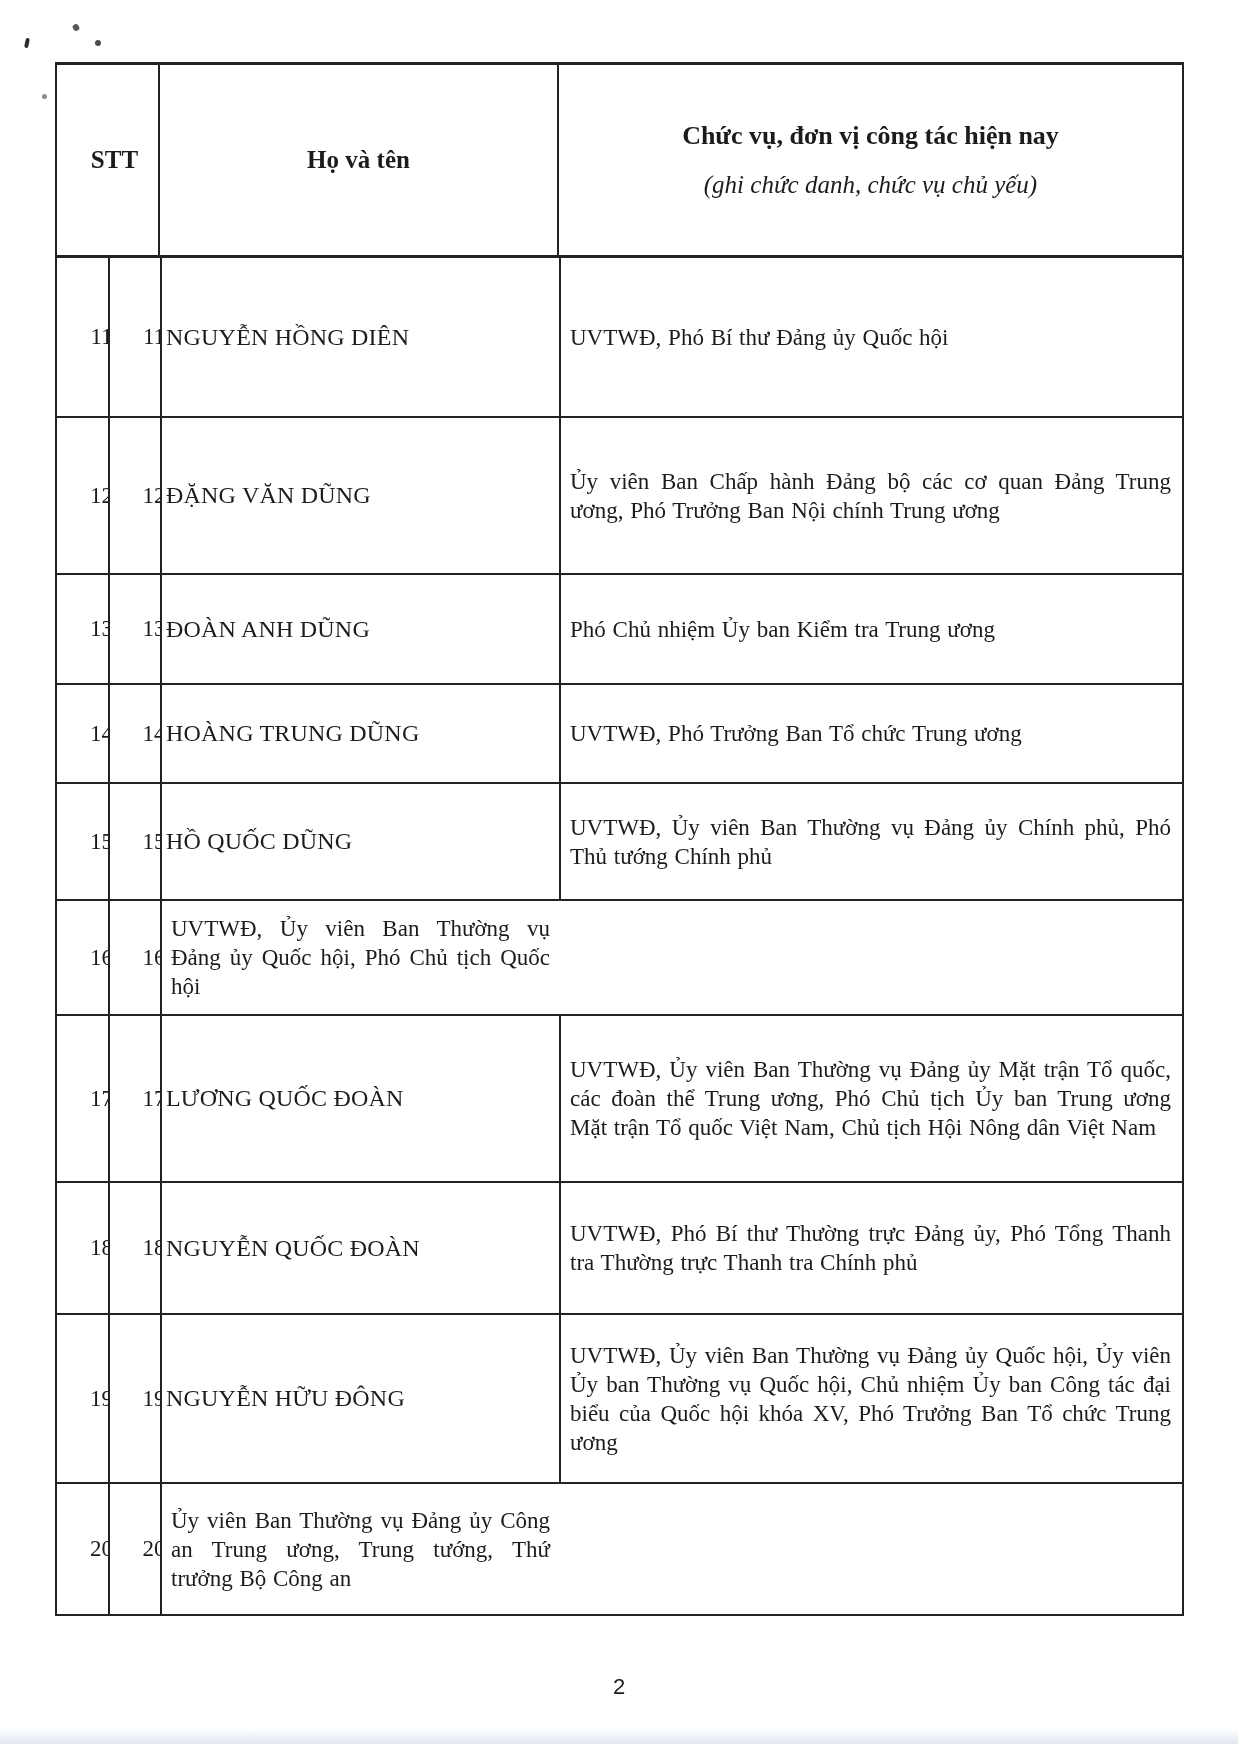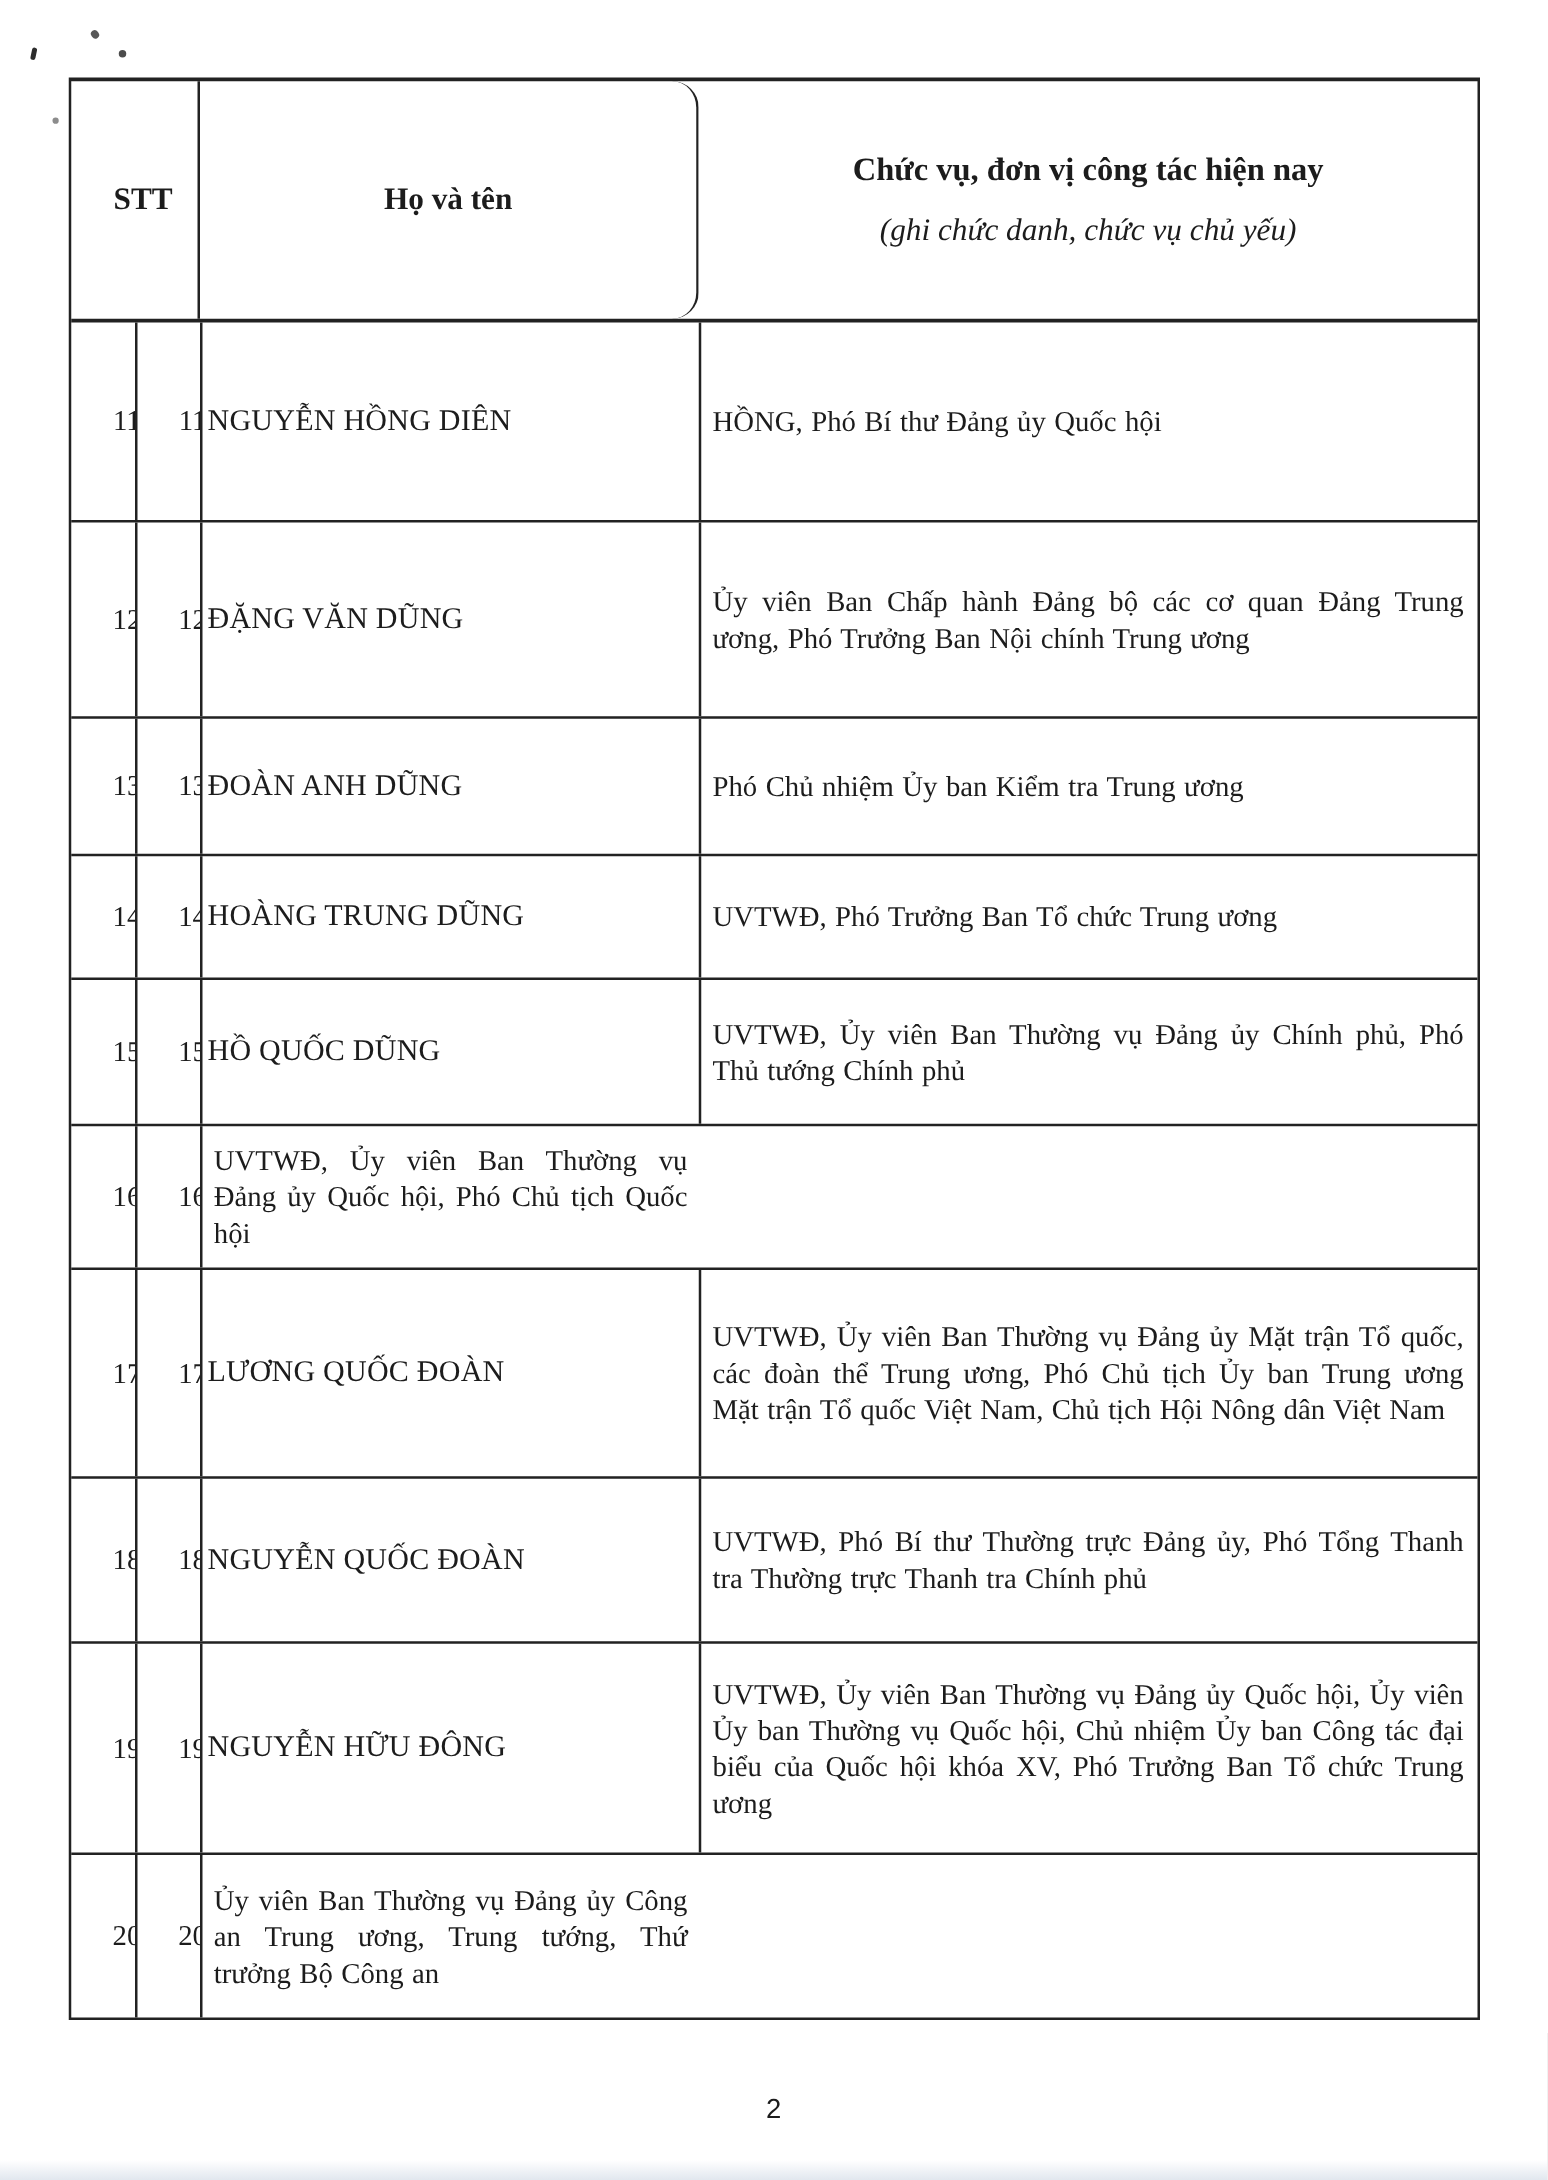--- a/index.html
+++ b/index.html
@@ -61,21 +61,21 @@
     width:100%;
     padding:0 11px 0 9px;
     font-size:23px;
     line-height:29px;
     text-align:justify;
     word-spacing:1px;
   }
 
   
   .hcell-stt  { justify-content:center; font-weight:bold; font-size:25px;padding-left:14px; }
-  .hcell-name { justify-content:center; font-weight:bold; font-size:25px;border-radius:21px; }
+  .hcell-name { justify-content:center; font-weight:bold; font-size:25px; }
   .hcell-pos  { flex-direction:column; justify-content:center; gap:20px; text-align:right; }
   .hcell-pos .l1 { font-weight:bold; font-size:26px; }
   .hcell-pos .l2 { font-style:italic; font-size:25px; }
 
   .page-num {
     position:absolute; left:0; top:1674px; width:100%;
     text-align:center;
     font-family:"Liberation Sans","DejaVu Sans",sans-serif;
     font-size:22px; color:#1c1c1c;
   }
@@ -108,21 +108,21 @@
     <div class="cell cell-num">
       <span>11</span>
     </div>
     <div class="cell cell-num">
       <span>11</span>
     </div>
     <div class="cell cell-name">
       <span>NGUYỄN HỒNG DIÊN</span>
     </div>
     <div class="cell last cell-pos">
-      <div class="pos-text">HỒNG, Phó Bí thư Đảng ủy Quốc hội</div>
+      <div class="pos-text">UVTWĐ, Phó Bí thư Đảng ủy Quốc hội</div>
     </div>
   </div>
         <div class="trow" style="height: 155px;">
     <div class="cell cell-num">
       <span>12</span>
     </div>
     <div class="cell cell-num">
       <span>12</span>
     </div>
     <div class="cell cell-name">

